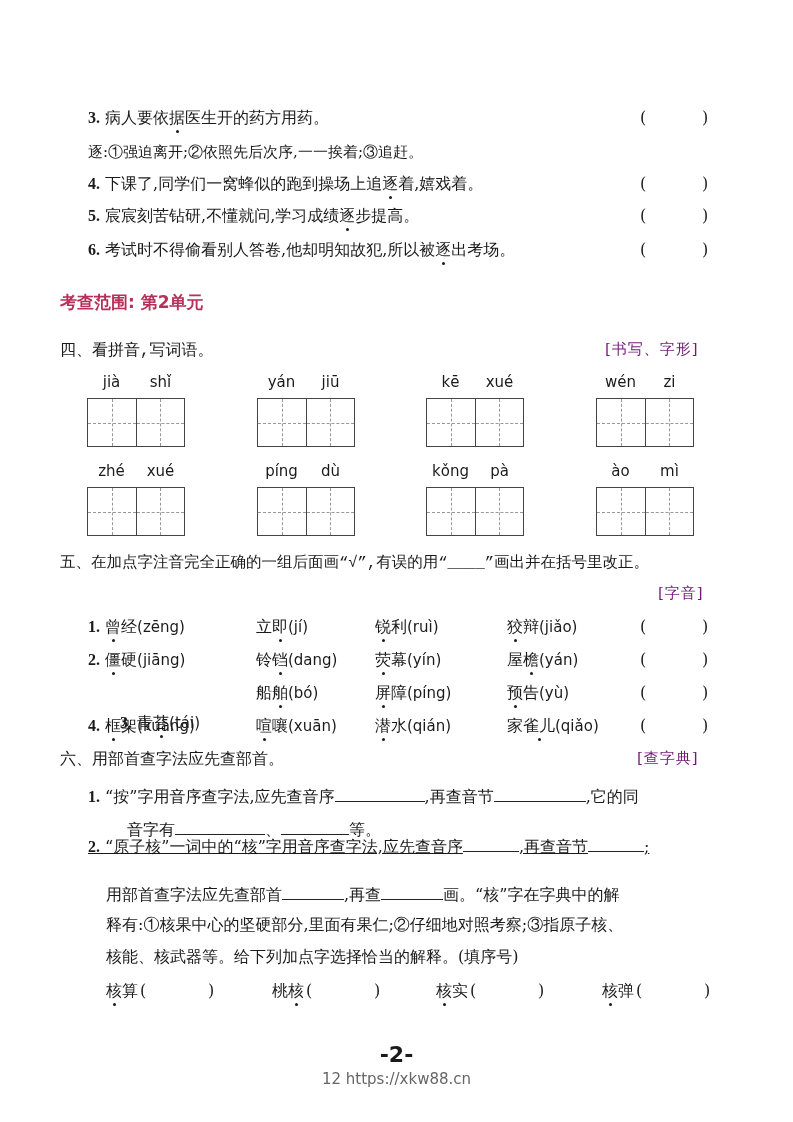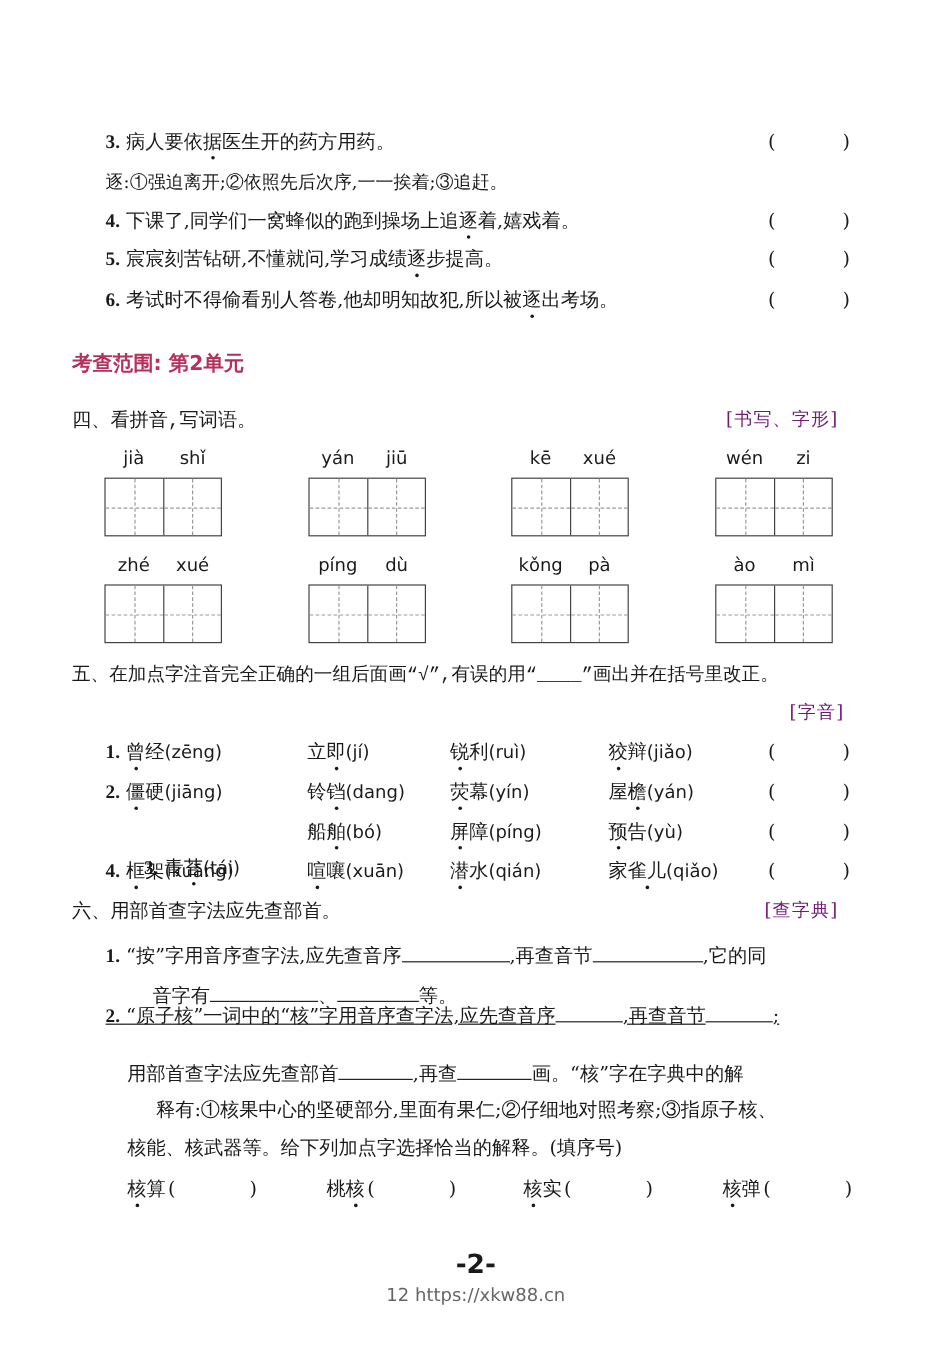--- a/index.html
+++ b/index.html
@@ -252,21 +252,21 @@
     <span>音字有</span><span class="blank" style="width:90px;"></span><span>、</span><span class="blank" style="width:68px;"></span><span>等。</span>
   </div>
 
   <div class="line" style="left:88px; top:835px;text-decoration:underline;">
     <span class="num">2.</span>
     <span>“原子核”一词中的“核”字用音序查字法,应先查音序</span><span class="blank" style="width:56px;"></span><span>,再查音节</span><span class="blank" style="width:56px;"></span><span>;</span>
   </div>
   <div class="line" style="left:106px; top:883px;">
     <span>用部首查字法应先查部首</span><span class="blank" style="width:62px;"></span><span>,再查</span><span class="blank" style="width:62px;"></span><span>画。“核”字在字典中的解</span>
   </div>
-  <div class="line" style="left:106px; top:915px;margin-left:24px;">释有:①核果中心的坚硬部分,里面有果仁;②仔细地对照考察;③指原子核、</div>
+  <div class="line" style="left:106px; top:915px;">释有:①核果中心的坚硬部分,里面有果仁;②仔细地对照考察;③指原子核、</div>
   <div class="line" style="left:106px; top:947px;">核能、核武器等。给下列加点字选择恰当的解释。(填序号)</div>
 
   <div class="line" style="left:106px; top:981px;">
     <span class="dot">核</span><span>算</span>
   </div>
   <span class="paren-l" style="left:140px; top:981px;">(</span>
   <span class="paren-r" style="left:208px; top:981px;">)</span>
 
   <div class="line" style="left:272px; top:981px;">
     <span>桃</span><span class="dot">核</span>

